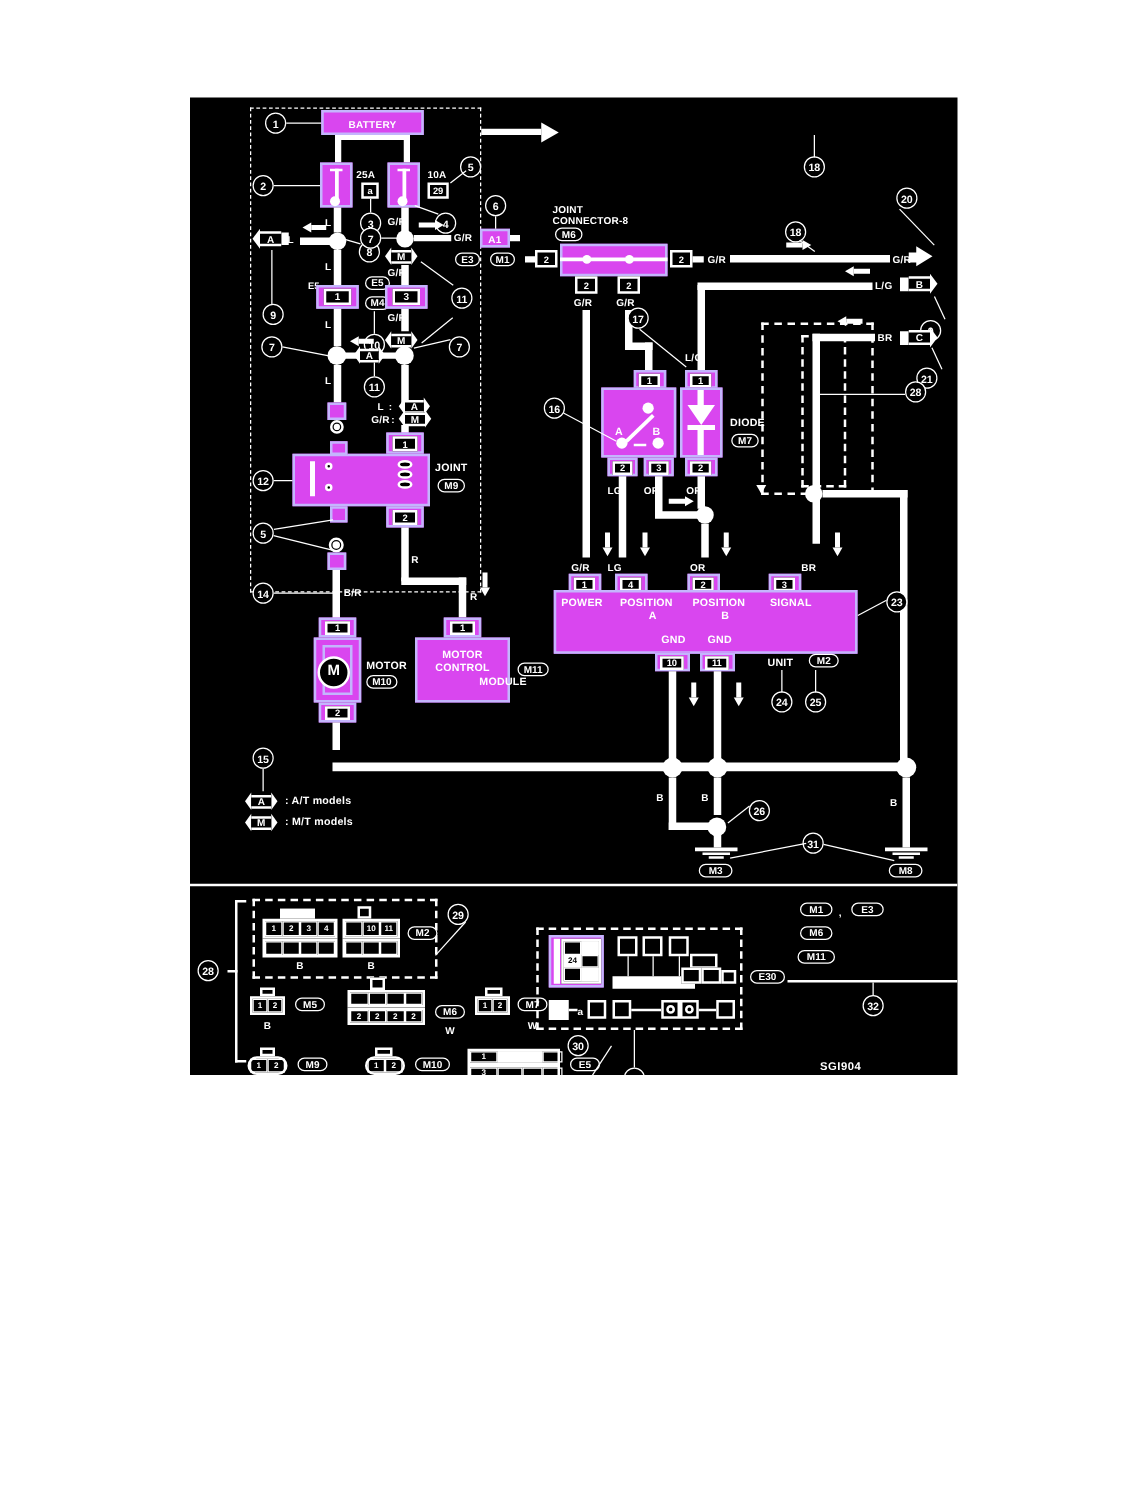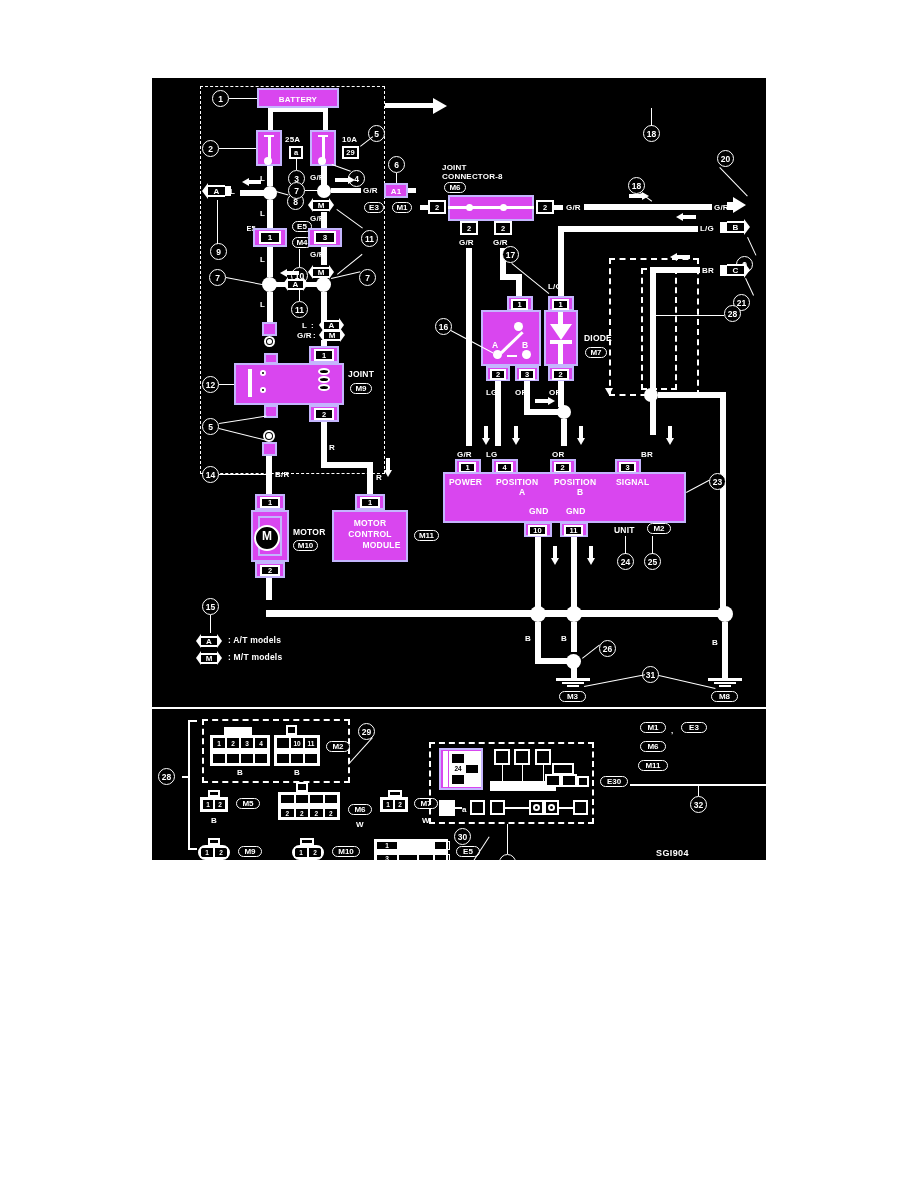--- a/index.html
+++ b/index.html
@@ -281,21 +281,21 @@
   <div class="wire wv" style="left:215px;top:384px;height:32px;width:6px;"></div>
   <div class="arrwD" style="left:232px;top:392px;"></div>
   <div class="wire wv" style="left:234px;top:380px;height:12px;width:4px;"></div>
   <div class="lbl b" style="left:224px;top:395px;">R</div>
 
   <div class="cbox" style="left:203px;top:416px;width:30px;height:16px;"></div>
   <div class="pin" style="left:208px;top:419px;width:20px;height:11px;">1</div>
   <div class="cbox" style="left:180px;top:432px;width:76px;height:52px;"></div>
   <div class="lbl b c" style="left:180px;top:441px;width:76px;font-size:8.5px;">MOTOR</div>
   <div class="lbl b c" style="left:180px;top:452px;width:76px;font-size:8.5px;">CONTROL</div>
-  <div class="lbl b c" style="left:165px;top:463px;width:89px;font-size:8.5px;padding-left:40px;">MODULE</div>
+  <div class="lbl b c" style="left:186px;top:463px;width:89px;font-size:8.5px;padding-left:40px;">MODULE</div>
   <div class="oval" style="left:262px;top:452px;width:25px;">M11</div>
 
   <div class="ref" style="left:50px;top:520px;">15</div>
   <div class="vline" style="left:58px;top:537px;height:18px;"></div>
 
   <div class="hexwrap" style="left:44px;top:556px;">
     <div class="hexl" style="border-top-width:7px;border-bottom-width:7px;border-right-width:5px;"></div>
     <div class="hexbody" style="width:16px;height:11px;">A</div>
     <div class="hexr" style="border-top-width:7px;border-bottom-width:7px;border-left-width:5px;"></div>
   </div>

